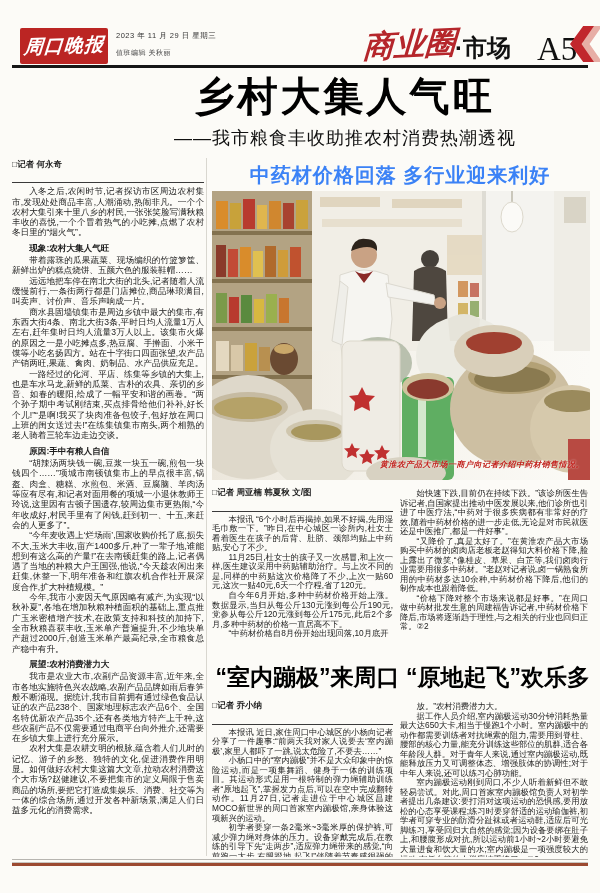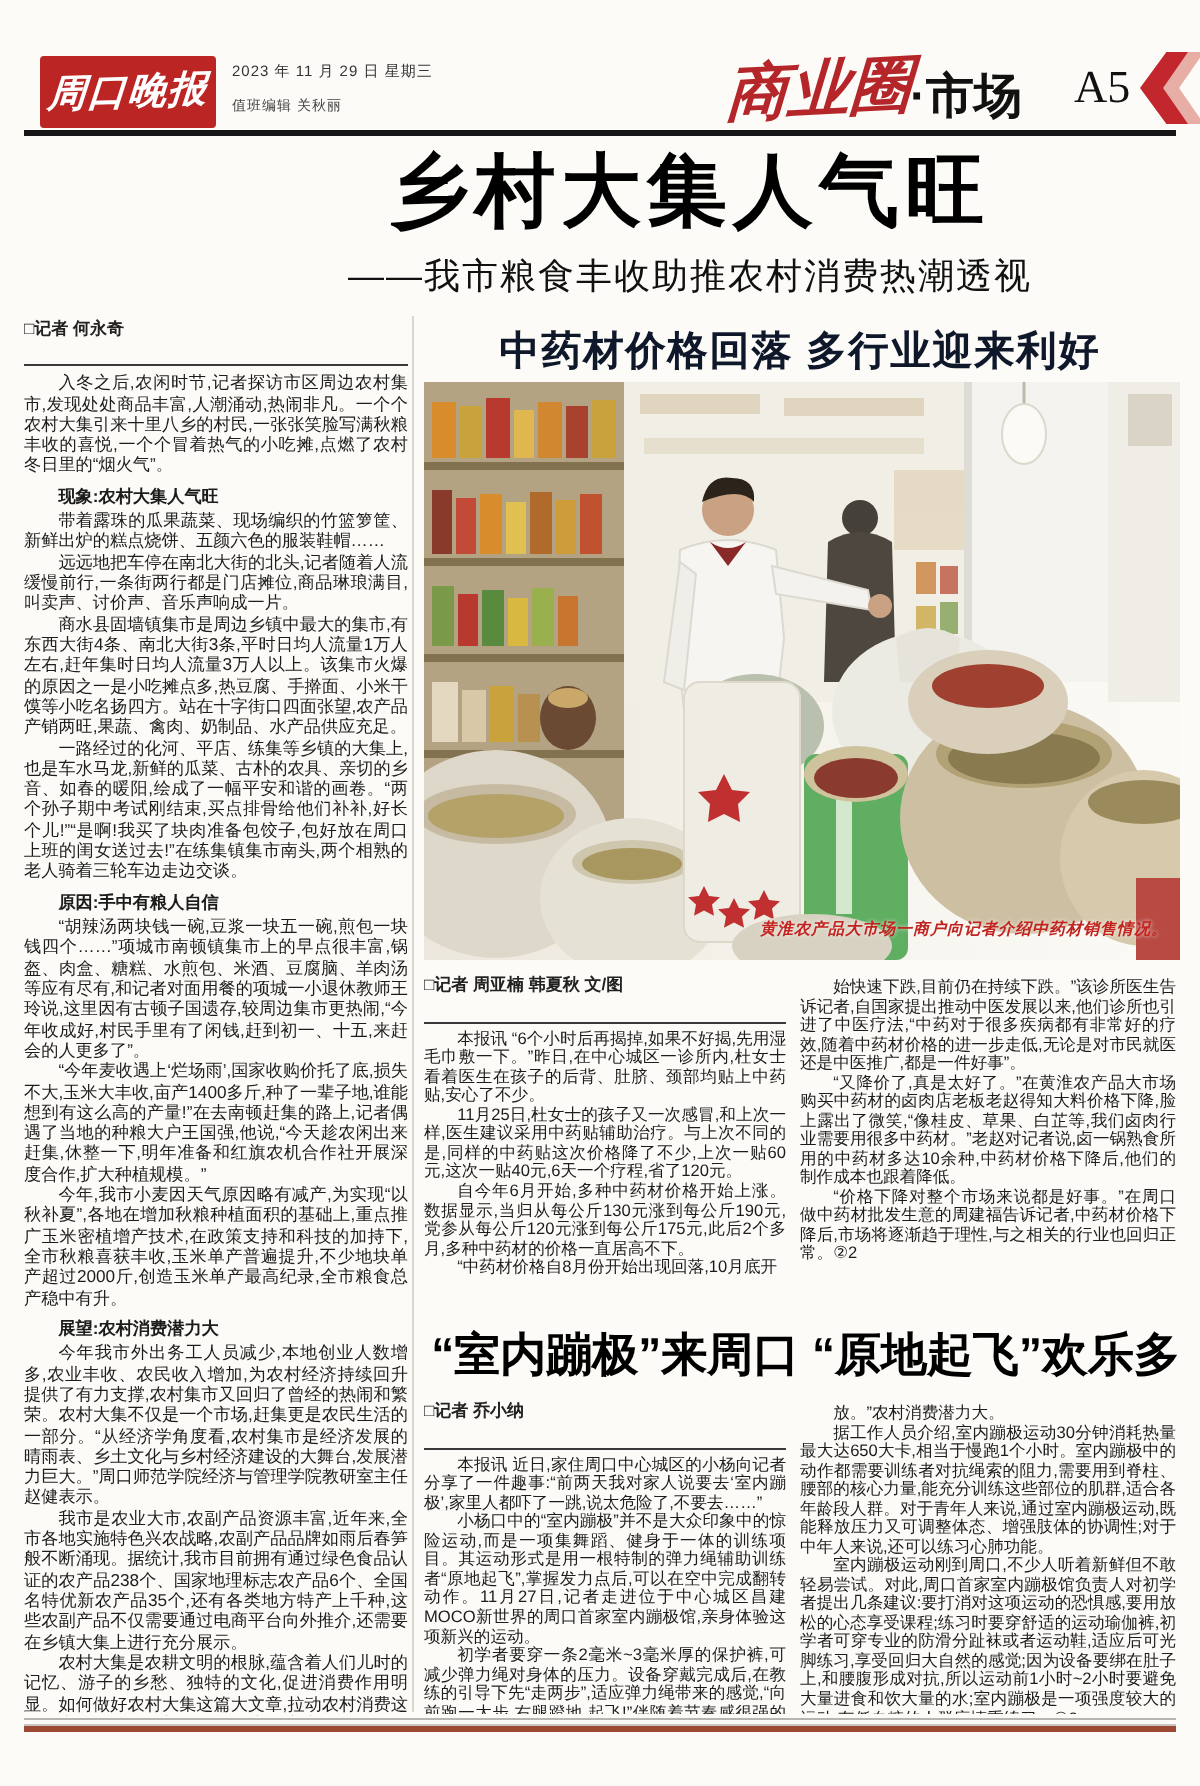--- a/index.html
+++ b/index.html
@@ -10,21 +10,21 @@
   .logo-box{position:absolute;left:20px;top:28px;width:88px;height:36px;background:#bb2523;
             display:flex;align-items:center;justify-content:center;border-radius:2px;}
   .logo-text{color:#fff;font-size:19px;font-weight:bold;font-style:italic;letter-spacing:1px;
              font-family:"Liberation Serif","DejaVu Serif",serif;transform:skewX(-6deg) rotate(-2deg);white-space:nowrap;}
   .dateline{position:absolute;left:116px;top:31px;font-size:7.5px;color:#333;letter-spacing:.5px;}
   .editorline{position:absolute;left:116px;top:48px;font-size:7px;color:#444;letter-spacing:.5px;}
   .section-script{position:absolute;left:363px;top:24px;font-size:31px;font-weight:bold;font-style:italic;
                   color:#b5262b;transform:rotate(-3deg) skewX(-6deg);
                   font-family:"Liberation Serif","DejaVu Serif",serif;white-space:nowrap;}
   .section-suffix{position:absolute;left:455px;top:32px;font-size:24px;font-weight:900;color:#111;white-space:nowrap;}
-  .page-no{position:absolute;left:537px;top:31px;font-size:23px;color:#111;
+  .page-no{position:absolute;left:537px;top:31px;font-size:33px;color:#111;
            font-family:"Liberation Serif","DejaVu Serif",serif;}
   .chev{position:absolute;top:26px;width:24px;height:36px;
         clip-path:polygon(55% 0,100% 0,48% 50%,100% 100%,55% 100%,0 50%);}
   .chev-light{left:578px;background:#e7aea6;}
   .chev-dark{left:570px;background:#c1272d;}
   .head-rule{position:absolute;left:12px;top:65px;width:576px;height:3px;background:#161616;}
 
   
   .lead-wrap{position:absolute;left:100px;top:74px;width:490px;text-align:center;}
   .lead-title{font-size:40px;font-weight:900;letter-spacing:3px;color:#000;line-height:1.1;white-space:nowrap;}
@@ -33,21 +33,21 @@
   
   .v-divider{position:absolute;left:206px;top:158px;width:1px;height:698px;background:#d9d7d0;}
   .byline{font-size:8.5px;font-weight:bold;color:#222;padding:1px 0 13px;border-bottom:1px solid #3a3a3a;margin-bottom:3px;}
   .para{margin:0;text-indent:2em;text-align:justify;}
   .sec-head{font-weight:bold;margin:5px 0 2px;text-indent:2em;text-align:left;}
 
   .left-col{position:absolute;left:12px;top:158px;width:192px;height:700px;overflow:hidden;
             font-size:8.6px;line-height:1.2;}
 
   .herb-headline{position:absolute;left:210px;top:162px;width:380px;text-align:center;
-                 font-size:20px;font-weight:900;letter-spacing:1px;color:#0f172a;white-space:nowrap;}
+                 font-size:20px;font-weight:900;letter-spacing:1px;color:#3b82f6;white-space:nowrap;}
   .photo-frame{position:absolute;left:212px;top:191px;width:378px;height:289px;overflow:hidden;background:#fef9c3;}
   .photo-caption{position:absolute;right:6px;bottom:10px;font-size:8px;font-weight:bold;font-style:italic;
                  color:#c2241f;letter-spacing:.5px;text-shadow:0 0 2px rgba(255,255,255,.8);}
 
   .rcol{position:absolute;overflow:hidden;font-size:8.3px;line-height:1.15;}
   .herb-col1{left:212px;top:487px;width:181px;height:173px;}
   .herb-col2{left:400px;top:489px;width:188px;height:171px;}
 
   .bungee-headline{position:absolute;left:210px;top:662px;width:380px;text-align:right;
                    font-size:23px;font-weight:900;color:#000;white-space:nowrap;}
@@ -91,21 +91,20 @@
         <p class="para sec-head">现象:农村大集人气旺</p>
         <p class="para">带着露珠的瓜果蔬菜、现场编织的竹篮箩筐、新鲜出炉的糕点烧饼、五颜六色的服装鞋帽……</p>
         <p class="para">远远地把车停在南北大街的北头,记者随着人流缓慢前行,一条街两行都是门店摊位,商品琳琅满目,叫卖声、讨价声、音乐声响成一片。</p>
         <p class="para">商水县固墙镇集市是周边乡镇中最大的集市,有东西大街4条、南北大街3条,平时日均人流量1万人左右,赶年集时日均人流量3万人以上。该集市火爆的原因之一是小吃摊点多,热豆腐、手擀面、小米干馍等小吃名扬四方。站在十字街口四面张望,农产品产销两旺,果蔬、禽肉、奶制品、水产品供应充足。</p>
         <p class="para">一路经过的化河、平店、练集等乡镇的大集上,也是车水马龙,新鲜的瓜菜、古朴的农具、亲切的乡音、如春的暖阳,绘成了一幅平安和谐的画卷。“两个孙子期中考试刚结束,买点排骨给他们补补,好长个儿!”“是啊!我买了块肉准备包饺子,包好放在周口上班的闺女送过去!”在练集镇集市南头,两个相熟的老人骑着三轮车边走边交谈。</p>
         <p class="para sec-head">原因:手中有粮人自信</p>
         <p class="para">“胡辣汤两块钱一碗,豆浆一块五一碗,煎包一块钱四个……”项城市南顿镇集市上的早点很丰富,锅盔、肉盒、糖糕、水煎包、米酒、豆腐脑、羊肉汤等应有尽有,和记者对面用餐的项城一小退休教师王玲说,这里因有古顿子国遗存,较周边集市更热闹,“今年收成好,村民手里有了闲钱,赶到初一、十五,来赶会的人更多了”。</p>
         <p class="para">“今年麦收遇上‘烂场雨’,国家收购价托了底,损失不大,玉米大丰收,亩产1400多斤,种了一辈子地,谁能想到有这么高的产量!”在去南顿赶集的路上,记者偶遇了当地的种粮大户王国强,他说,“今天趁农闲出来赶集,休整一下,明年准备和红旗农机合作社开展深度合作,扩大种植规模。”</p>
         <p class="para">今年,我市小麦因天气原因略有减产,为实现“以秋补夏”,各地在增加秋粮种植面积的基础上,重点推广玉米密植增产技术,在政策支持和科技的加持下,全市秋粮喜获丰收,玉米单产普遍提升,不少地块单产超过2000斤,创造玉米单产最高纪录,全市粮食总产稳中有升。</p>
         <p class="para sec-head">展望:农村消费潜力大</p>
-        <p class="para">今年我市外出务工人员减少,本地创业人数增多,农业丰收、农民收入增加,为农村经济持续回升提供了有力支撑,农村集市又回归了曾经的热闹和繁荣。农村大集不仅是一个市场,赶集更是农民生活的一部分。“从经济学角度看,农村集市是经济发展的晴雨表、乡土文化与乡村经济建设的大舞台,发展潜力巨大。”周口师范学院经济与管理学院教研室主任赵健表示。</p>
         <p class="para">我市是农业大市,农副产品资源丰富,近年来,全市各地实施特色兴农战略,农副产品品牌如雨后春笋般不断涌现。据统计,我市目前拥有通过绿色食品认证的农产品238个、国家地理标志农产品6个、全国名特优新农产品35个,还有各类地方特产上千种,这些农副产品不仅需要通过电商平台向外推介,还需要在乡镇大集上进行充分展示。</p>
         <p class="para">农村大集是农耕文明的根脉,蕴含着人们儿时的记忆、游子的乡愁、独特的文化,促进消费作用明显。如何做好农村大集这篇大文章,拉动农村消费这个大市场?赵健建议,不要把集市的定义局限于售卖商品的场所,要把它打造成集娱乐、消费、社交等为一体的综合场所,通过开发各种新场景,满足人们日益多元化的消费需求。</p>
       </div>
   </div>
 
   <div class="herb-headline">中药材价格回落  多行业迎来利好</div>
 
   <div class="photo-frame">
     <svg width="378" height="289" viewBox="0 0 378 289" xmlns="http://www.w3.org/2000/svg">
       <defs>

